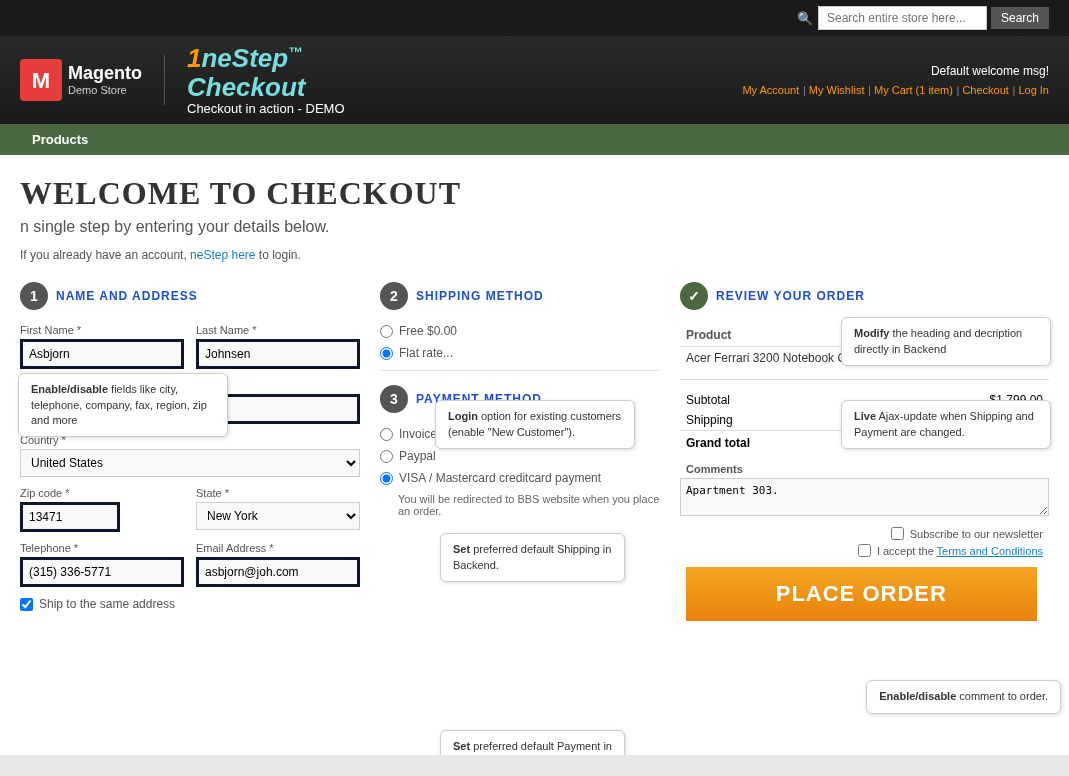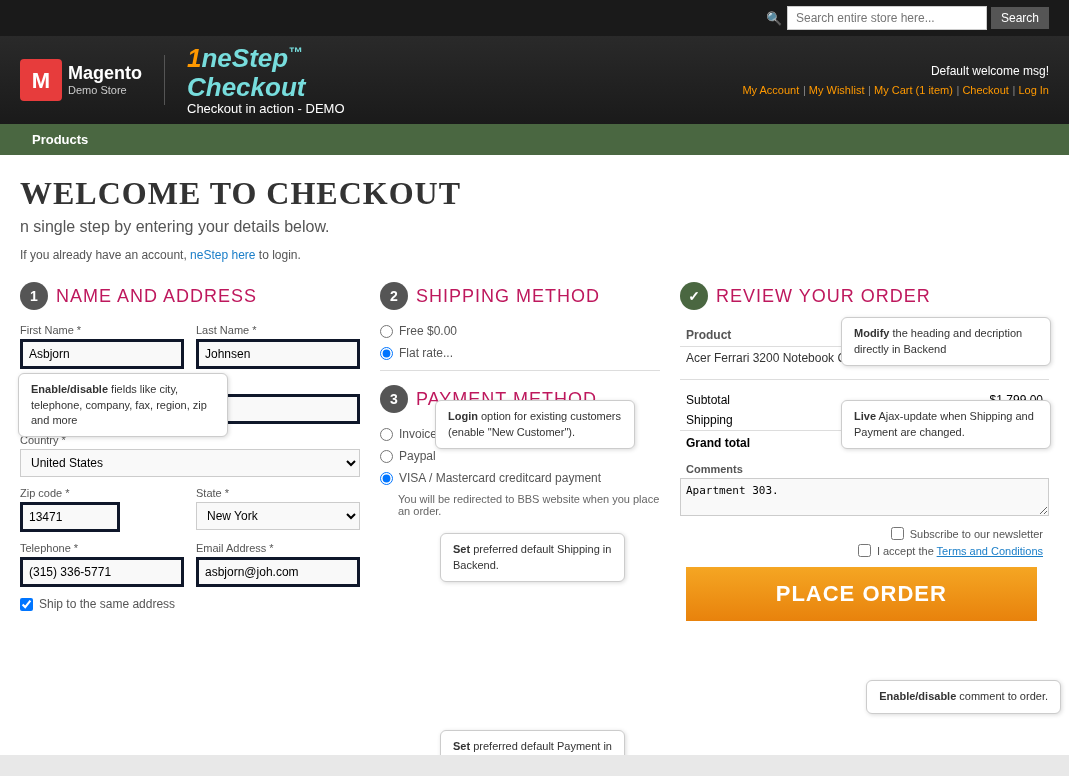--- a/index.html
+++ b/index.html
@@ -1,21 +1,21 @@
 <!DOCTYPE html>
 <html><head>
   <meta charset="utf-8">
   <style>
     * { box-sizing: border-box; margin: 0; padding: 0; }
     body { font-family: Arial, sans-serif; font-size: 13px; background: #e8e8e8; }
 
     
     .header-top { background: #1a1a1a; padding: 6px 20px; display: flex; align-items: center; justify-content: flex-end; }
     .search-bar { display: flex; align-items: center; gap: 4px; }
-    .search-input { padding: 4px 8px; border: 1px solid #ccc; font-size: 12px; width: 200px; color: #999; }
+    .search-input { padding: 4px 8px; border: 1px solid #ccc; font-size: 12px; width: 169px; color: #999; }
     .search-btn { background: #555; color: white; border: none; padding: 4px 10px; font-size: 12px; cursor: pointer; }
 
     .header-main { background: linear-gradient(to bottom, #2a2a2a, #1a1a1a); padding: 8px 20px; display: flex; align-items: center; justify-content: space-between; }
     .logo-area { display: flex; align-items: center; gap: 12px; }
     .magento-logo { display: flex; align-items: center; gap: 6px; }
     .magento-text { color: white; font-size: 18px; font-weight: bold; line-height: 1.1; }
     .magento-text small { display: block; font-size: 11px; font-weight: normal; color: #ccc; }
     .header-right { text-align: right; }
     .welcome-msg { color: white; font-size: 12px; margin-bottom: 4px; }
     .header-links a { color: #f90; font-size: 11px; text-decoration: none; }
@@ -35,21 +35,21 @@
 
     
     .checkout-sections { display: flex; gap: 20px; }
     .section-left { flex: 0 0 340px; }
     .section-middle { flex: 0 0 280px; }
     .section-right { flex: 1; }
 
     .section-header { display: flex; align-items: center; gap: 8px; margin-bottom: 14px; }
     .step-circle { width: 28px; height: 28px; border-radius: 50%; background: #555; color: white; display: flex; align-items: center; justify-content: center; font-size: 14px; font-weight: bold; flex-shrink: 0; }
     .step-circle.green { background: #4a6741; }
-    .section-title { font-size: 18px; font-weight: normal; color: #be185d; letter-spacing: 1px; text-transform: uppercase; }
+    .section-title { font-size: 12px; font-weight: bold; color: #1d4ed8; letter-spacing: 1px; text-transform: uppercase; }
 
     
     .form-row { display: flex; gap: 12px; margin-bottom: 10px; }
     .form-group { display: flex; flex-direction: column; flex: 1; }
     .form-label { font-size: 11px; color: #555; margin-bottom: 3px; }
     .form-input { border: 3px solid #0f172a; padding: 5px 6px; font-size: 12px; width: 100%; background: #f9f9f9; }
     .form-select { border: 1px solid #ccc; padding: 5px 6px; font-size: 12px; width: 100%; background: #f9f9f9; }
 
     
     .radio-option { display: flex; align-items: center; gap: 6px; margin-bottom: 8px; font-size: 12px; color: #555; }

